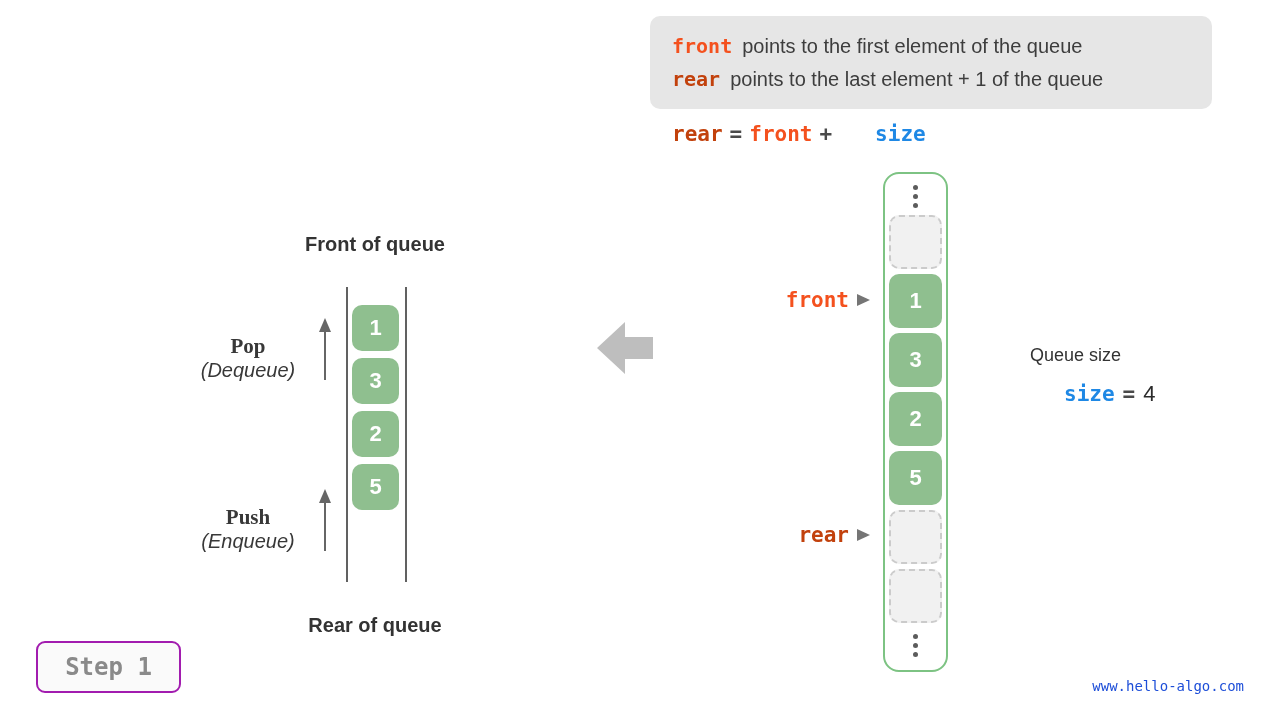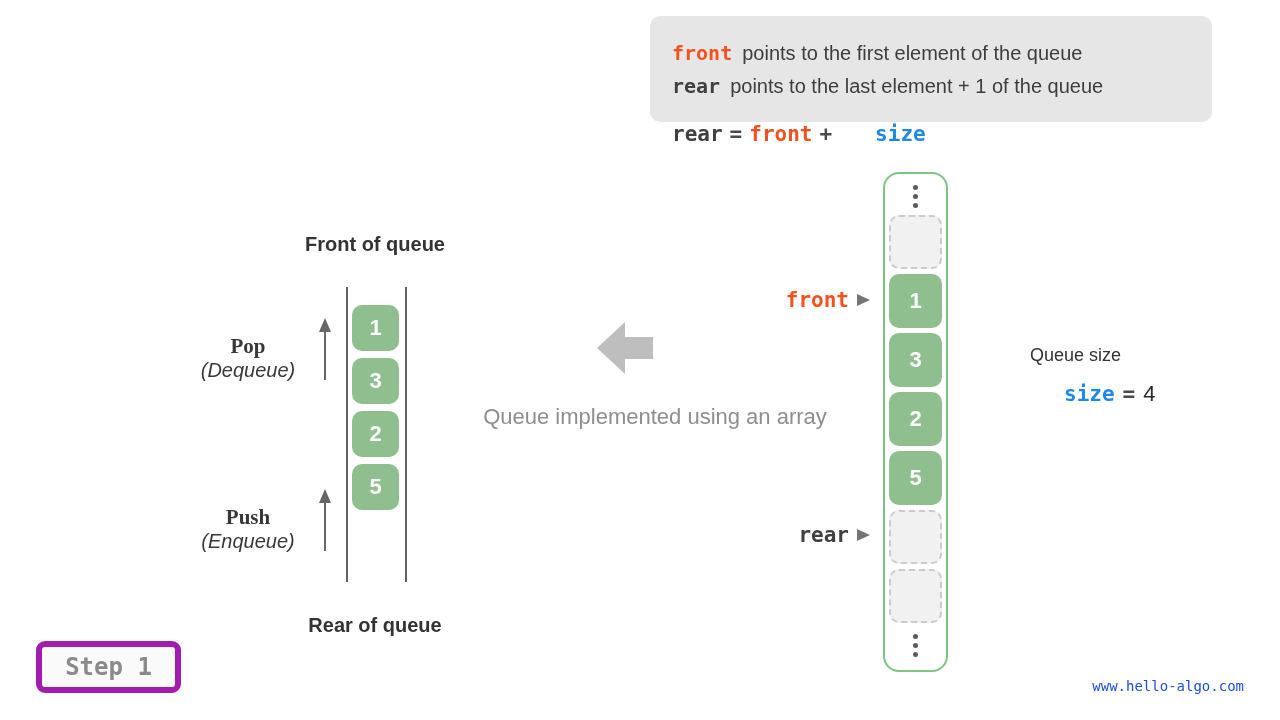--- a/index.html
+++ b/index.html
@@ -8,26 +8,26 @@
     position: relative;
     width: 1280px;
     height: 720px;
     background: #ffffff;
     overflow: hidden;
     font-family: "Liberation Sans", "DejaVu Sans", sans-serif;
     color: #3a3a3a;
   }
   .mono { font-family: "DejaVu Sans Mono", "Liberation Mono", monospace; font-weight: bold; }
   .kw-orange { color: #f4511e; }
-  .kw-teal   { color: #404040; }
+  .kw-teal   { color: #c2410c; }
   .kw-blue   { color: #1e88e5; margin-left: 36px; }
 
   
   .info-box {
-    position: absolute; left: 650px; top: 16px; width: 562px; height: 106px;
+    position: absolute; left: 650px; top: 16px; width: 562px; height: 93px;
     background: #e6e6e6; border-radius: 10px;
     display: flex; flex-direction: column; justify-content: center;
     gap: 9px; padding-left: 22px;
   }
   .info-line { font-size: 20px; color: #3d3d3d; white-space: nowrap; }
   .info-line .mono { font-size: 20px; margin-right: 10px; }
 
   
   .formula {
     position: absolute; left: 672px; top: 122px;
@@ -85,21 +85,21 @@
 
   
   .size-title { position: absolute; left: 1030px; top: 345px; font-size: 18px; color: #333; }
   .size-expr  { position: absolute; left: 1028px; top: 381px; font-size: 21px; white-space: nowrap; }
   .size-expr .op { color: #4a4a4a; margin: 0 8px; font-family: "DejaVu Sans Mono", monospace; font-weight: bold; }
   .size-expr .val { color: #2b2b2b; font-size: 22px; }
 
   
   .step-badge {
     position: absolute; left: 36px; top: 641px; width: 145px; height: 52px;
-    background: #fafafa; border: 6px solid #a21caf; border-radius: 9px;
+    background: #fafafa; border: 2px solid #a21caf; border-radius: 9px;
     display: flex; align-items: center; justify-content: center;
     font-family: "DejaVu Sans Mono", "Liberation Mono", monospace;
     font-weight: bold; font-size: 24px; color: #8a8a8a;
   }
 
   
   .watermark {
     position: absolute; left: 1000px; top: 678px; width: 244px; text-align: right;
     font-family: "DejaVu Sans Mono", "Liberation Mono", monospace;
     font-size: 14px; color: #1d4ed8;
@@ -156,21 +156,20 @@
     <div class="sub">(Enqueue)</div>
   </div>
   <svg class="up-arrow" style="top:489px" width="16" height="62" viewBox="0 0 16 62">
     <line x1="8" y1="62" x2="8" y2="12" stroke="#666666" stroke-width="2"></line>
     <polygon points="2,14 14,14 8,0" fill="#666666"></polygon>
   </svg>
 
   <svg class="block-arrow" width="56" height="52" viewBox="0 0 56 52">
     <polygon points="0,26 28,0 28,15 56,15 56,37 28,37 28,52" fill="#bebebe"></polygon>
   </svg>
-  <div class="mid-caption">Queue implemented using an array</div>
 
   <div class="arr-container">
     <div class="ellipsis" style="top:11px">
       <div class="dot"></div>
         <div class="dot"></div>
         <div class="dot"></div>
     </div>
 
     <div class="arr-cell empty" style="top:41px"></div>
     <div class="arr-cell filled" style="top:100px">

